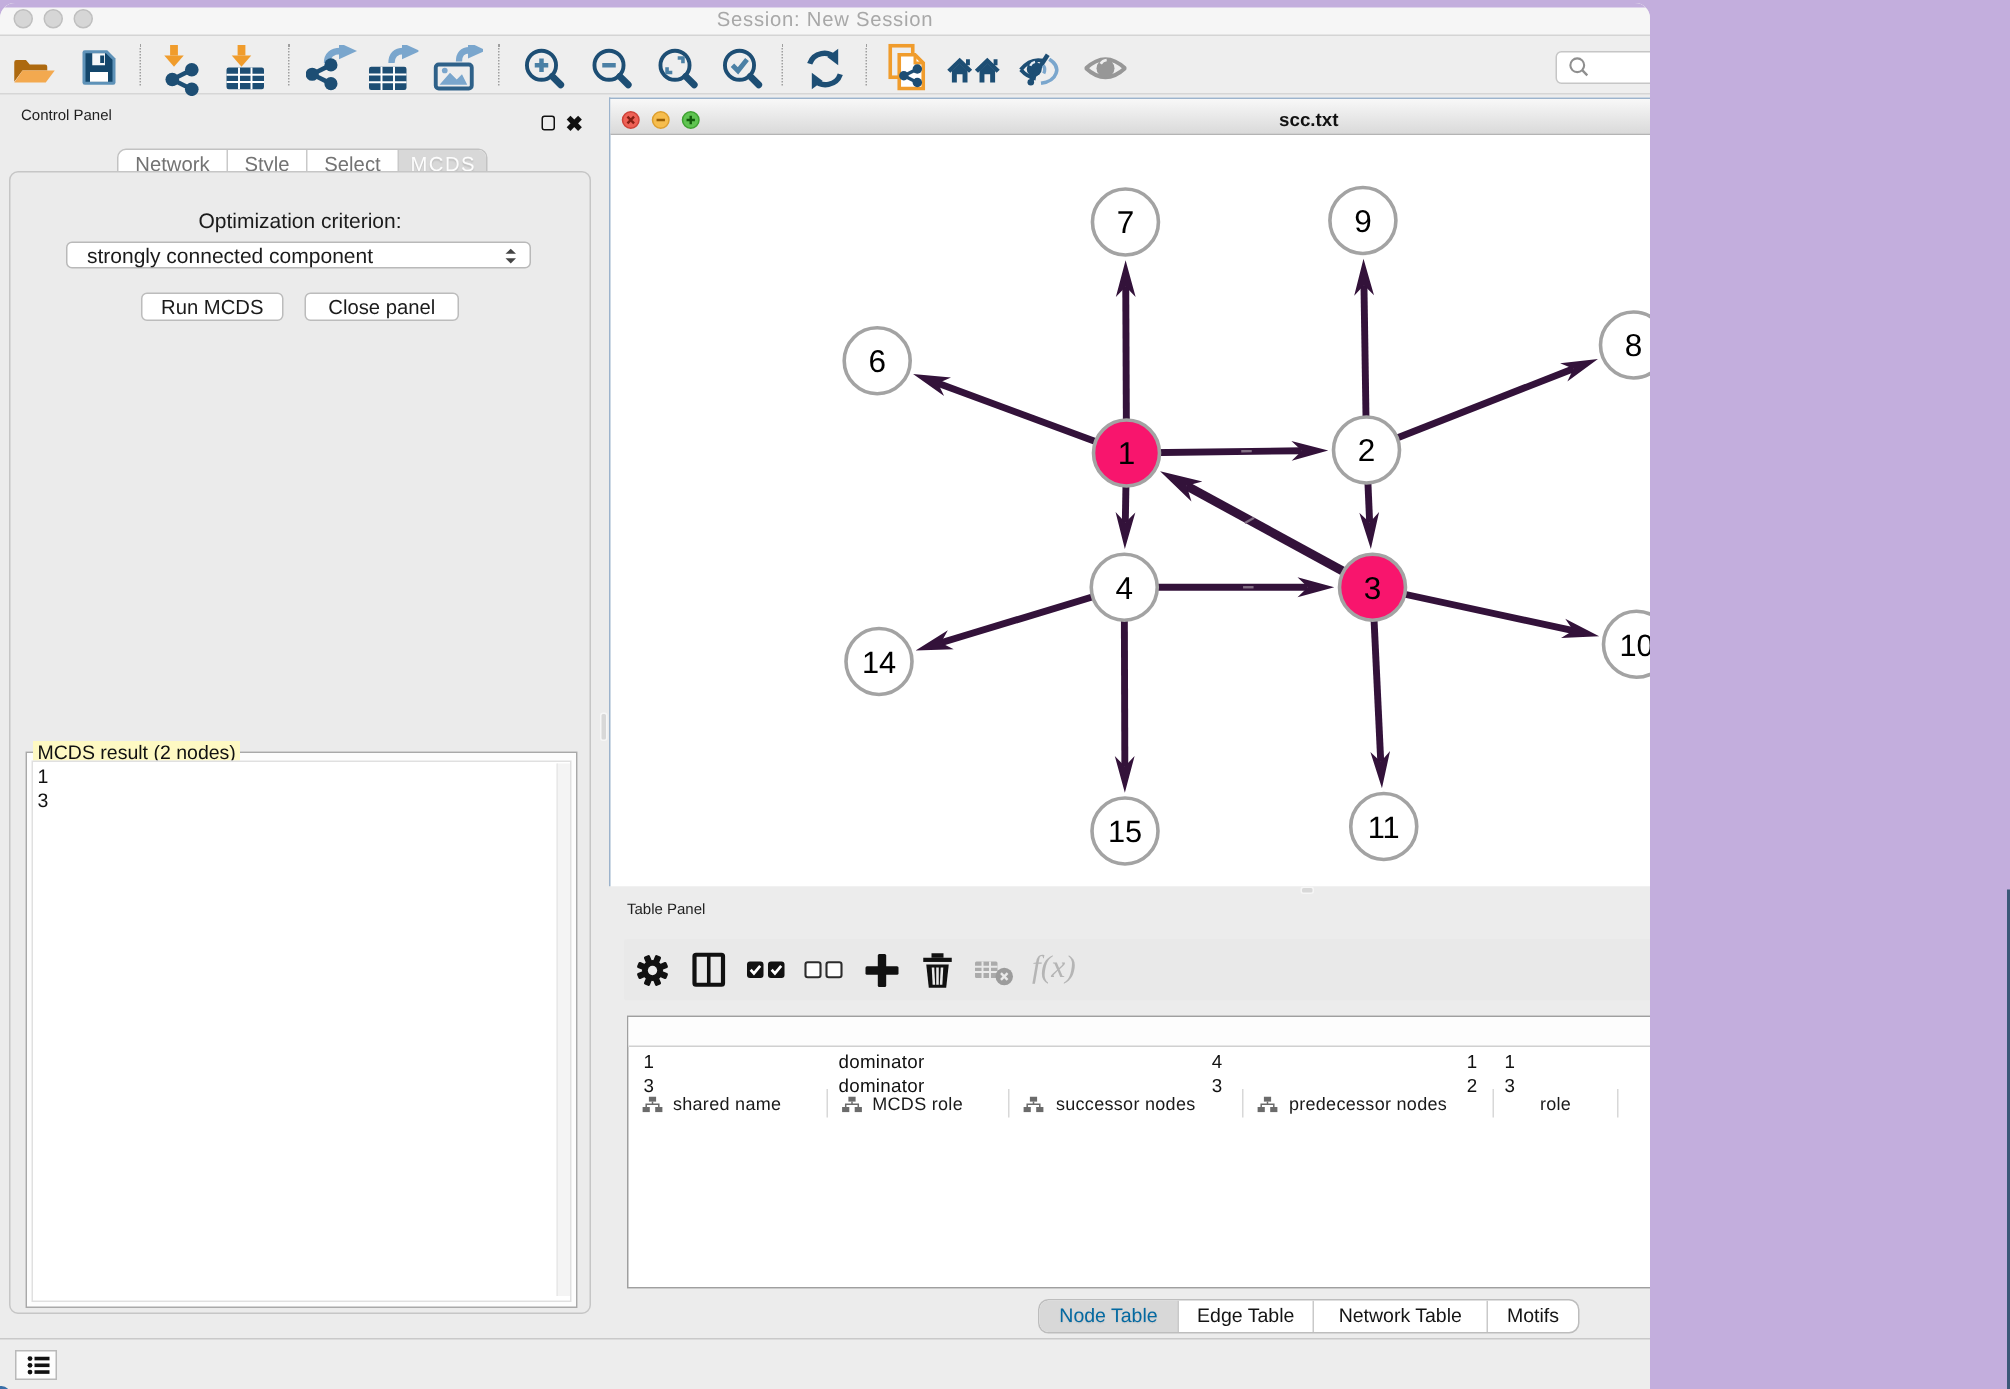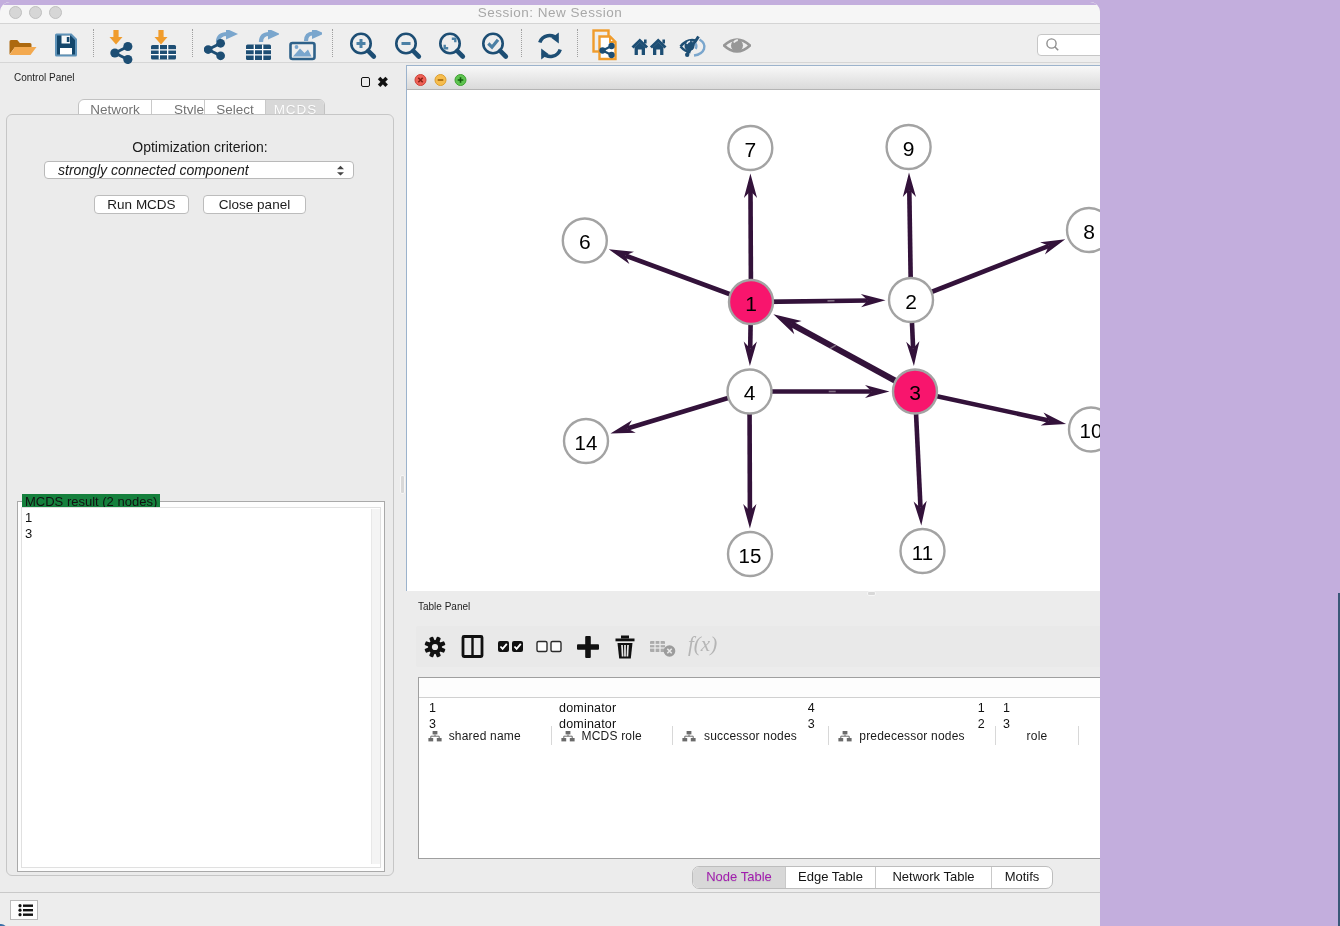--- a/index.html
+++ b/index.html
@@ -31,27 +31,27 @@
   .cptab{flex:none;text-align:center;font-size:13.5px;line-height:19px;color:#737373;
          border-right:1px solid #c9c9c9;}
   .cptab.sel{background:#d8d8d8;color:#fdfdfd;border-right:none;
              text-shadow:0 1px 1px rgba(0,0,0,0.12);}
   #cpbody{position:absolute;left:6px;top:50px;width:386px;height:760px;
           background:#ebebeb;border:1px solid #c6c6c6;border-radius:6px;}
   #optlabel{position:absolute;left:0;top:75px;width:100%;text-align:center;
             font-size:14px;color:#1b1b1b;}
   #combo{position:absolute;left:44px;top:97px;width:310px;height:18px;background:#fff;
          border:1px solid #b9b9b9;border-radius:4px;font-size:14px;color:#1b1b1b;
-         line-height:17px;padding-left:13px;box-sizing:border-box;font-style:italic;}
+         line-height:17px;padding-left:13px;box-sizing:border-box;}
   .btn{position:absolute;height:19px;background:#fff;border:1px solid #bcbcbc;
        border-radius:4px;font-size:13.5px;color:#1b1b1b;text-align:center;
        line-height:18px;box-sizing:border-box;}
   #fieldset{position:absolute;left:17px;top:437px;width:366px;height:369px;
             border:1px solid #a9a9a9;background:#fdfdfd;}
-  #fslabel{position:absolute;left:4px;top:-8px;background:#15803d;padding:0 3px;
+  #fslabel{position:absolute;left:4px;top:-8px;background:#fef9c3;padding:0 3px;
            font-size:13px;color:#111;}
   #fsinner{position:absolute;left:3px;top:5px;right:3px;bottom:3px;background:#fff;
            border:1px solid #e0e0e0;font-size:13px;color:#111;}
   #fsscroll{position:absolute;right:0px;top:1px;width:8px;height:99%;background:#f4f4f4;
             border-left:1px solid #e8e8e8;}
   
   #vsplit{position:absolute;left:400px;top:62px;width:6px;height:828px;background:#ececec;}
   #vshandle{position:absolute;left:0px;top:411px;width:5px;height:19px;background:#d8d8d8;
             border:1px solid #f6f6f6;box-sizing:border-box;border-radius:2px;}
   
@@ -75,21 +75,21 @@
   .thcell{position:absolute;top:0;height:19px;border-right:1px solid #d8d8d8;
           box-sizing:border-box;margin-top:48px;}
   .thtext{position:absolute;top:2.5px;width:100%;text-align:center;font-size:12px;letter-spacing:0.2px;color:#1a1a1a;}
   .treeicon{position:absolute;top:4.5px;}
   .tcell{position:absolute;font-size:12.5px;letter-spacing:0.2px;color:#111;height:16px;line-height:16px;}
   #btabs{position:absolute;left:286px;top:267px;height:21px;background:#fff;
          border:1px solid #bdbdbd;border-radius:7px;display:flex;overflow:hidden;}
   .btab{flex:none;text-align:center;font-size:13px;line-height:20px;color:#141414;
         border-right:1px solid #c9c9c9;}
   .btab:last-child{border-right:none;}
-  .btab.sel{background:#d8d8d8;color:#a21caf;text-shadow:0 1px 1px rgba(0,0,0,0.1);}
+  .btab.sel{background:#d8d8d8;color:#0369a1;text-shadow:0 1px 1px rgba(0,0,0,0.1);}
   
   #statusbar{position:absolute;left:0;top:890px;width:100%;height:34px;background:#ededed;
              border-top:1px solid #c9c9c9;}
   #listbtn{position:absolute;left:10px;top:7px;width:28px;height:20px;background:#fdfdfd;
            border:1px solid #b9b9b9;box-sizing:border-box;}
   #membtn{position:absolute;left:1254px;top:5px;width:74px;height:24px;background:#fdfdfd;
           border:1px solid #b9b9b9;box-sizing:border-box;font-size:12px;color:#111;}
 </style>
 </head>
 <body>
@@ -228,21 +228,21 @@
           <line x1="10.8" y1="10.8" x2="14.2" y2="14.2" stroke="#8f8f8f" stroke-width="1.6"></line>
         </svg>
       </div>
     </div>
   <div id="cpanel">
     <div class="panhead" style="position:absolute;left:14px;top:8px;">Control Panel</div>
     <div class="sqicon" style="left:360.5px;top:13px;width:9.5px;height:9.5px;"></div>
     <div class="xicon" style="left:377px;top:13px;">✖</div>
     <div id="cptabs">
       <div class="cptab" style="width:72px;">Network</div>
-      <div class="cptab" style="width:52px;text-align:right;">Style</div>
+      <div class="cptab" style="width:52px;">Style</div>
       <div class="cptab" style="width:60px;">Select</div>
       <div class="cptab sel" style="width:59px;letter-spacing:1px;">MCDS</div>
     </div>
     <div id="cpbody"></div>
     <div id="optlabel">Optimization criterion:</div>
     <div id="combo">strongly connected component
       <svg width="11" height="12" style="position:absolute;right:7px;top:3px;">
         <path d="M2 4.2 L5.5 0.8 L9 4.2 Z" fill="#444"></path>
         <path d="M2 7.2 L5.5 10.6 L9 7.2 Z" fill="#444"></path>
       </svg>
@@ -255,20 +255,21 @@
           <div style="padding:2px 0 0 3px;line-height:16px;">1<br>3</div>
         <div id="fsscroll"></div>
       </div>
     </div>
   </div>
   <div id="vsplit">
       <div id="vshandle"></div>
     </div>
   <div id="netframe">
     <div id="nettitle">
+      <div id="netname">scc.txt</div>
       <svg width="60" height="23" style="position:absolute;left:7px;top:2px;">
         <circle cx="6.5" cy="12" r="5.5" fill="#ee6156" stroke="#ce4339" stroke-width="1"></circle>
         <path d="M4.3 9.8 L8.7 14.2 M8.7 9.8 L4.3 14.2" stroke="#871f14" stroke-width="1.6"></path>
         <circle cx="26.5" cy="12" r="5.5" fill="#f6bd4e" stroke="#dd9f2f" stroke-width="1"></circle>
         <path d="M23.7 12 L29.3 12" stroke="#9a5f05" stroke-width="1.7"></path>
         <circle cx="46.5" cy="12" r="5.5" fill="#5fc451" stroke="#3fa232" stroke-width="1"></circle>
         <path d="M43.7 12 L49.3 12 M46.5 9.2 L46.5 14.8" stroke="#115c0c" stroke-width="1.6"></path>
       </svg>
     </div>
   </div>

